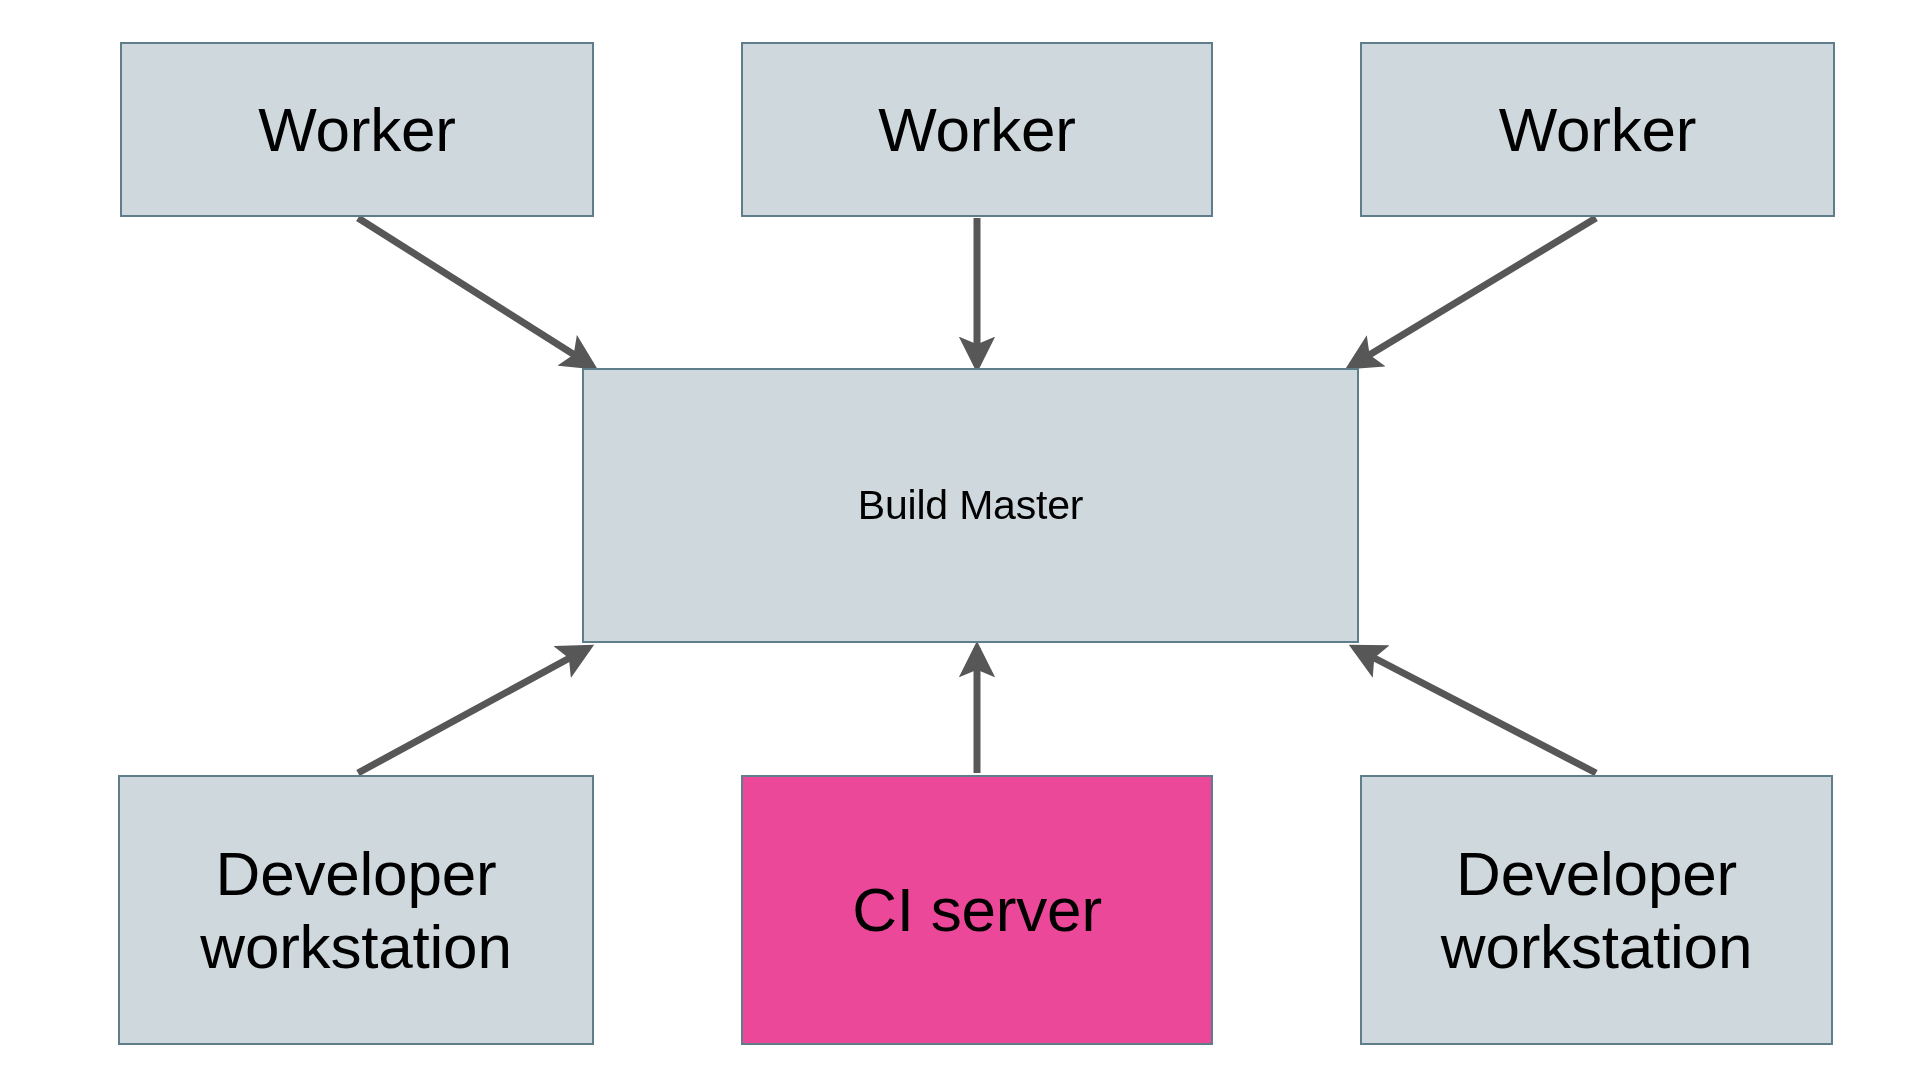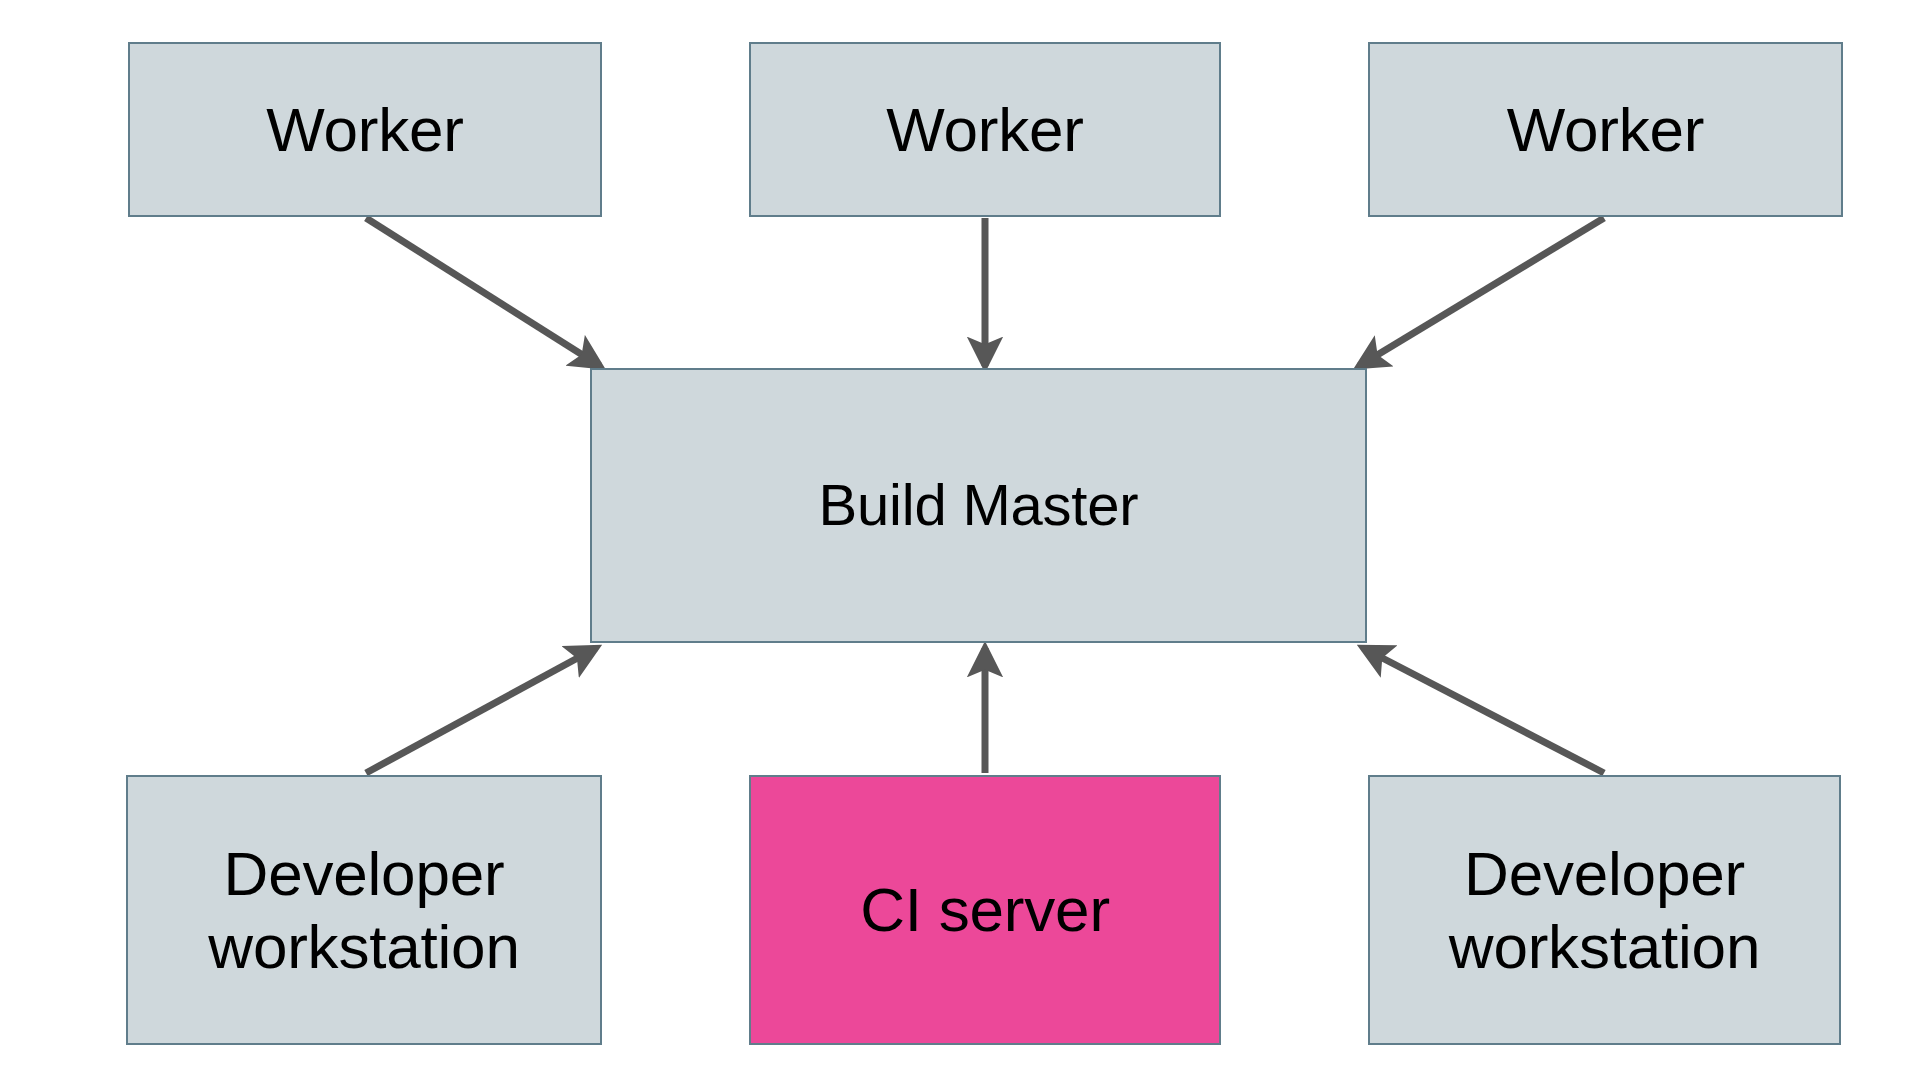--- a/index.html
+++ b/index.html
@@ -12,21 +12,20 @@
     width: 1910px;
     height: 1090px;
     font-family: "Liberation Sans", sans-serif;
     overflow: hidden;
   }
   #diagram-canvas {
     position: relative;
     width: 1566px;
     height: 1090px;
     background: #ffffff;
-    margin-left: 8px;
   }
   #edge-layer {
     position: absolute;
     left: 0;
     top: 0;
     width: 1910px;
     height: 1090px;
   }
   .node {
     position: absolute;
@@ -40,21 +39,21 @@
     z-index: 2;
   }
   .node-label {
     color: #000000;
     font-weight: 400;
     line-height: 1.18;
     letter-spacing: -0.2px;
     white-space: pre-line;
   }
   .label-lg { font-size: 62px; }
-  .label-md { font-size: 58px; }
+  .label-md { font-size: 41px; }
 </style>
 </head>
 <body>
 
 <div id="diagram-canvas" style="background: rgb(255, 255, 255);">
 
   <svg id="edge-layer" viewBox="0 0 1910 1090" width="1910" height="1090" xmlns="http://www.w3.org/2000/svg">
     <defs>
       <marker id="arrowhead" markerWidth="5.2" markerHeight="5.2" refX="4.2" refY="2.6" orient="auto" markerUnits="strokeWidth">
         <path d="M 0 0 L 5.2 2.6 L 0 5.2 L 1.1 2.6 z" fill="#575757"></path>

